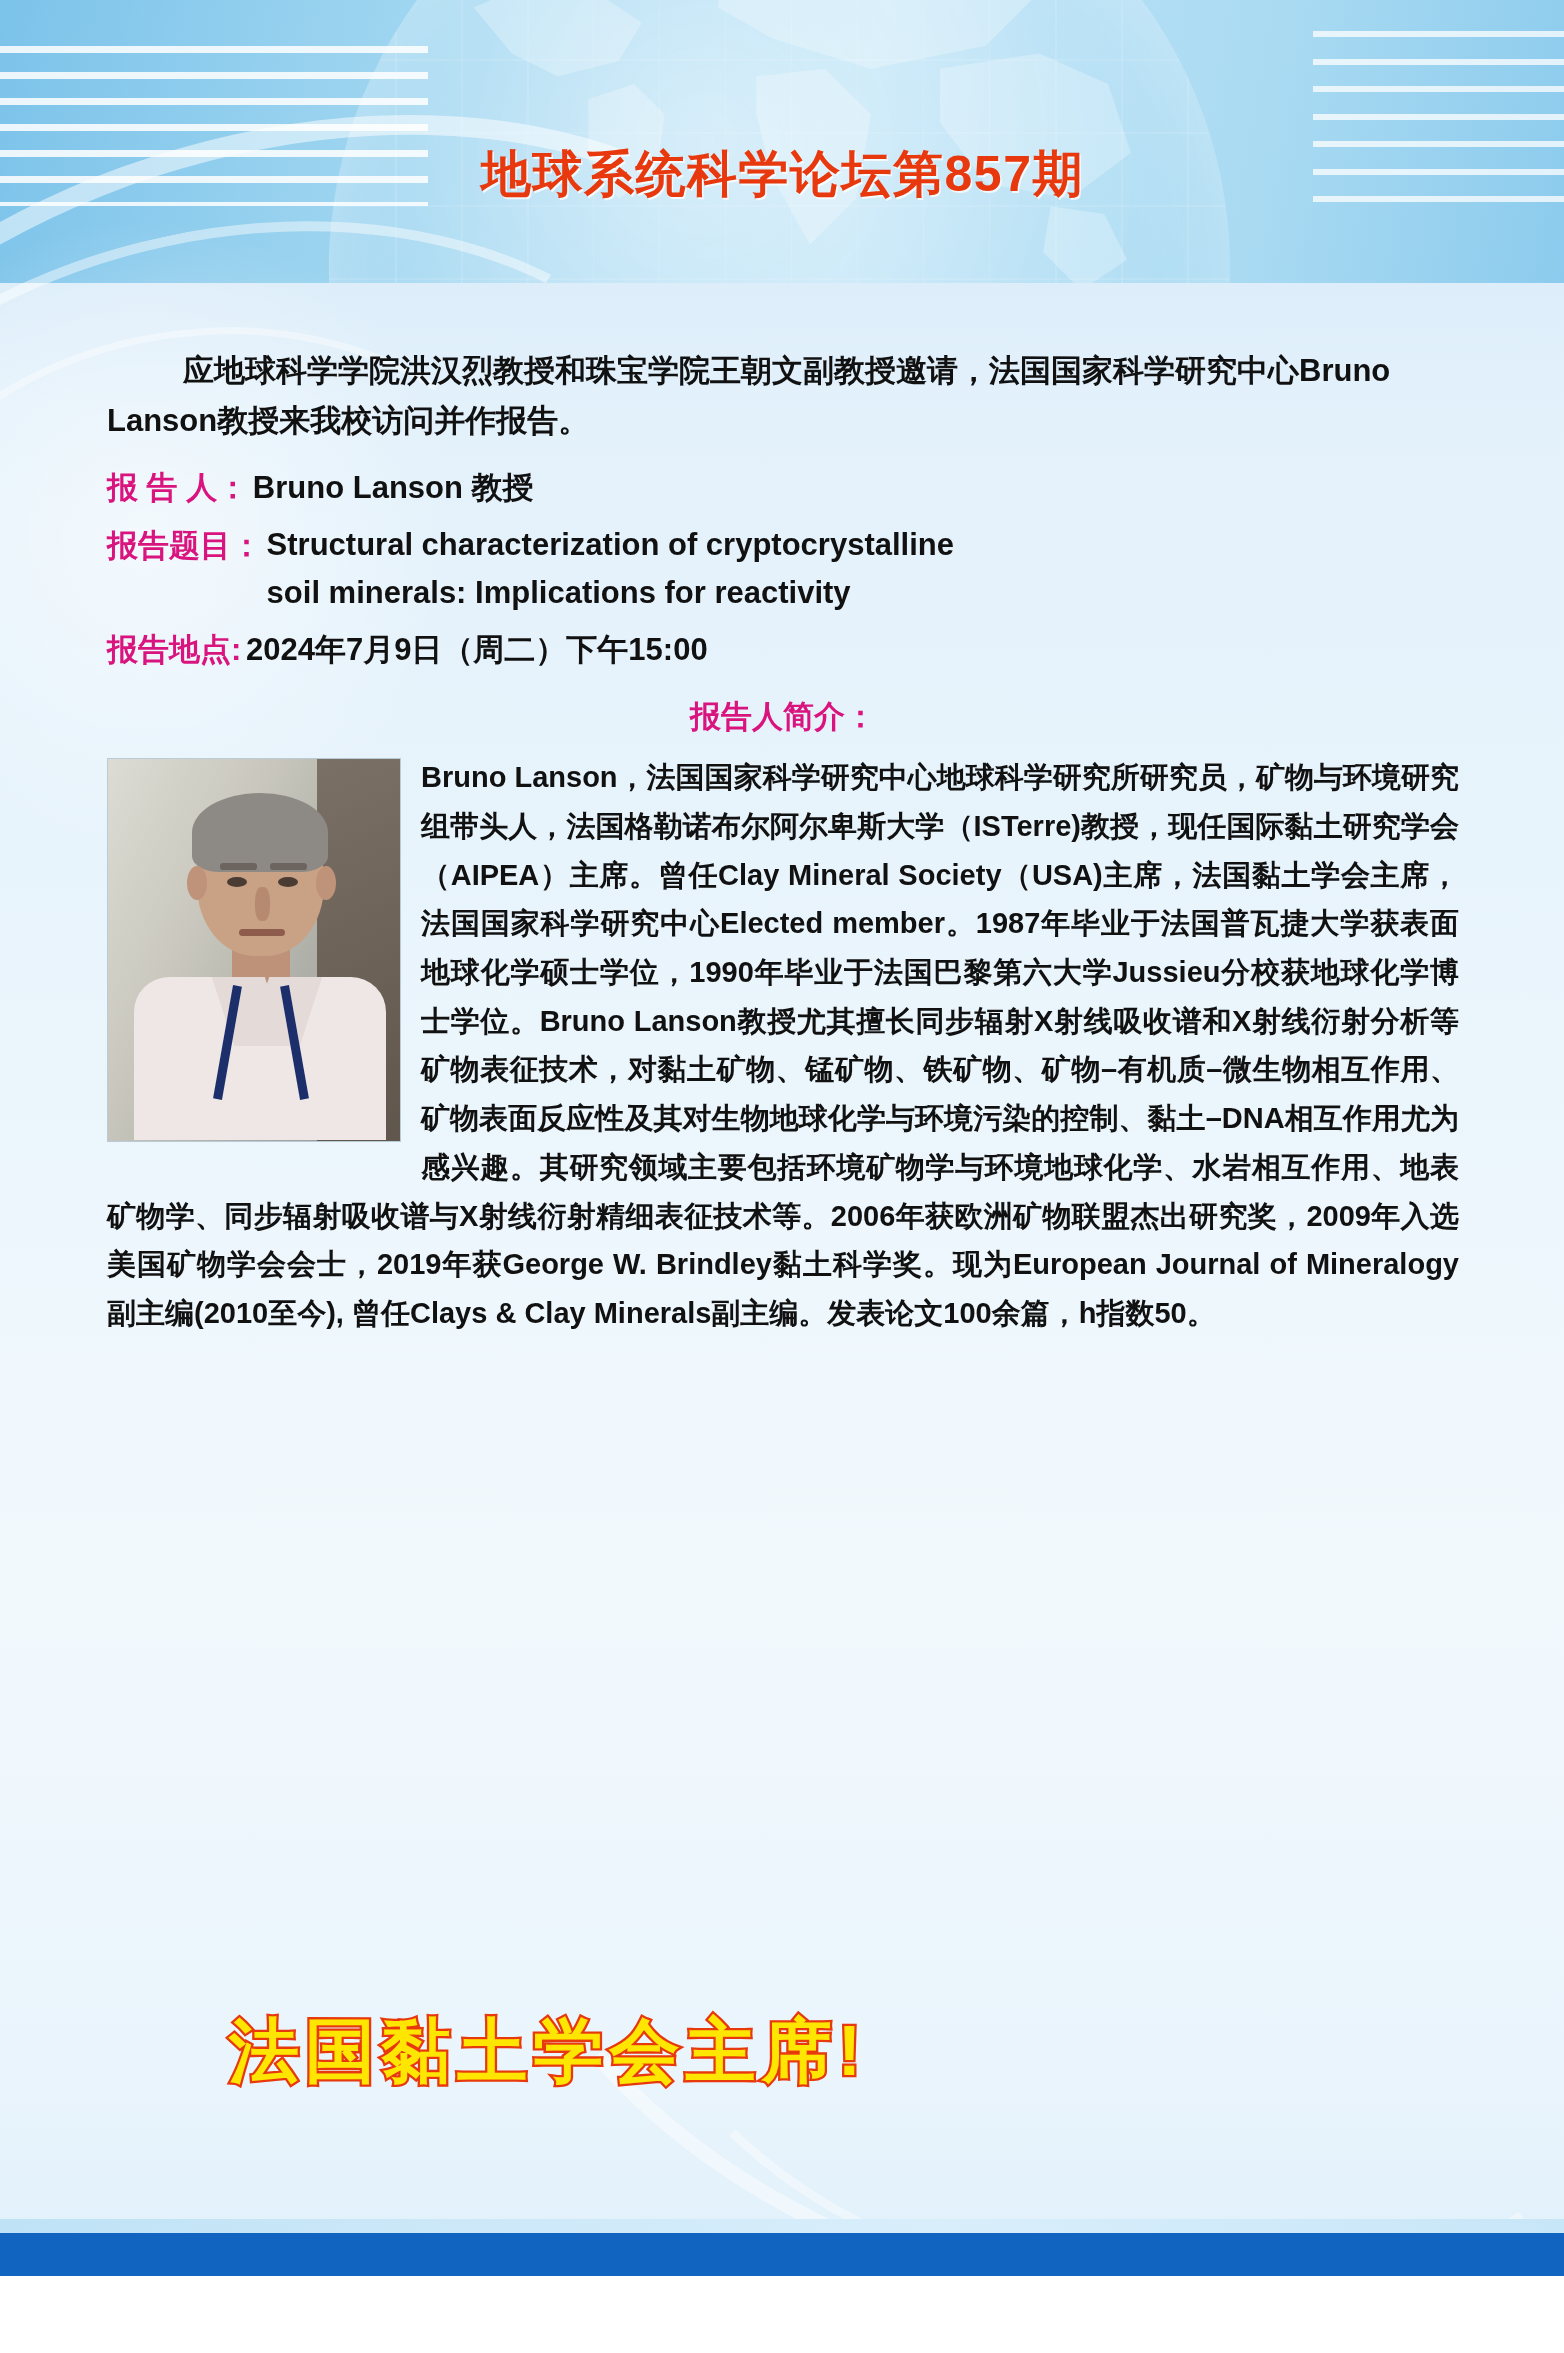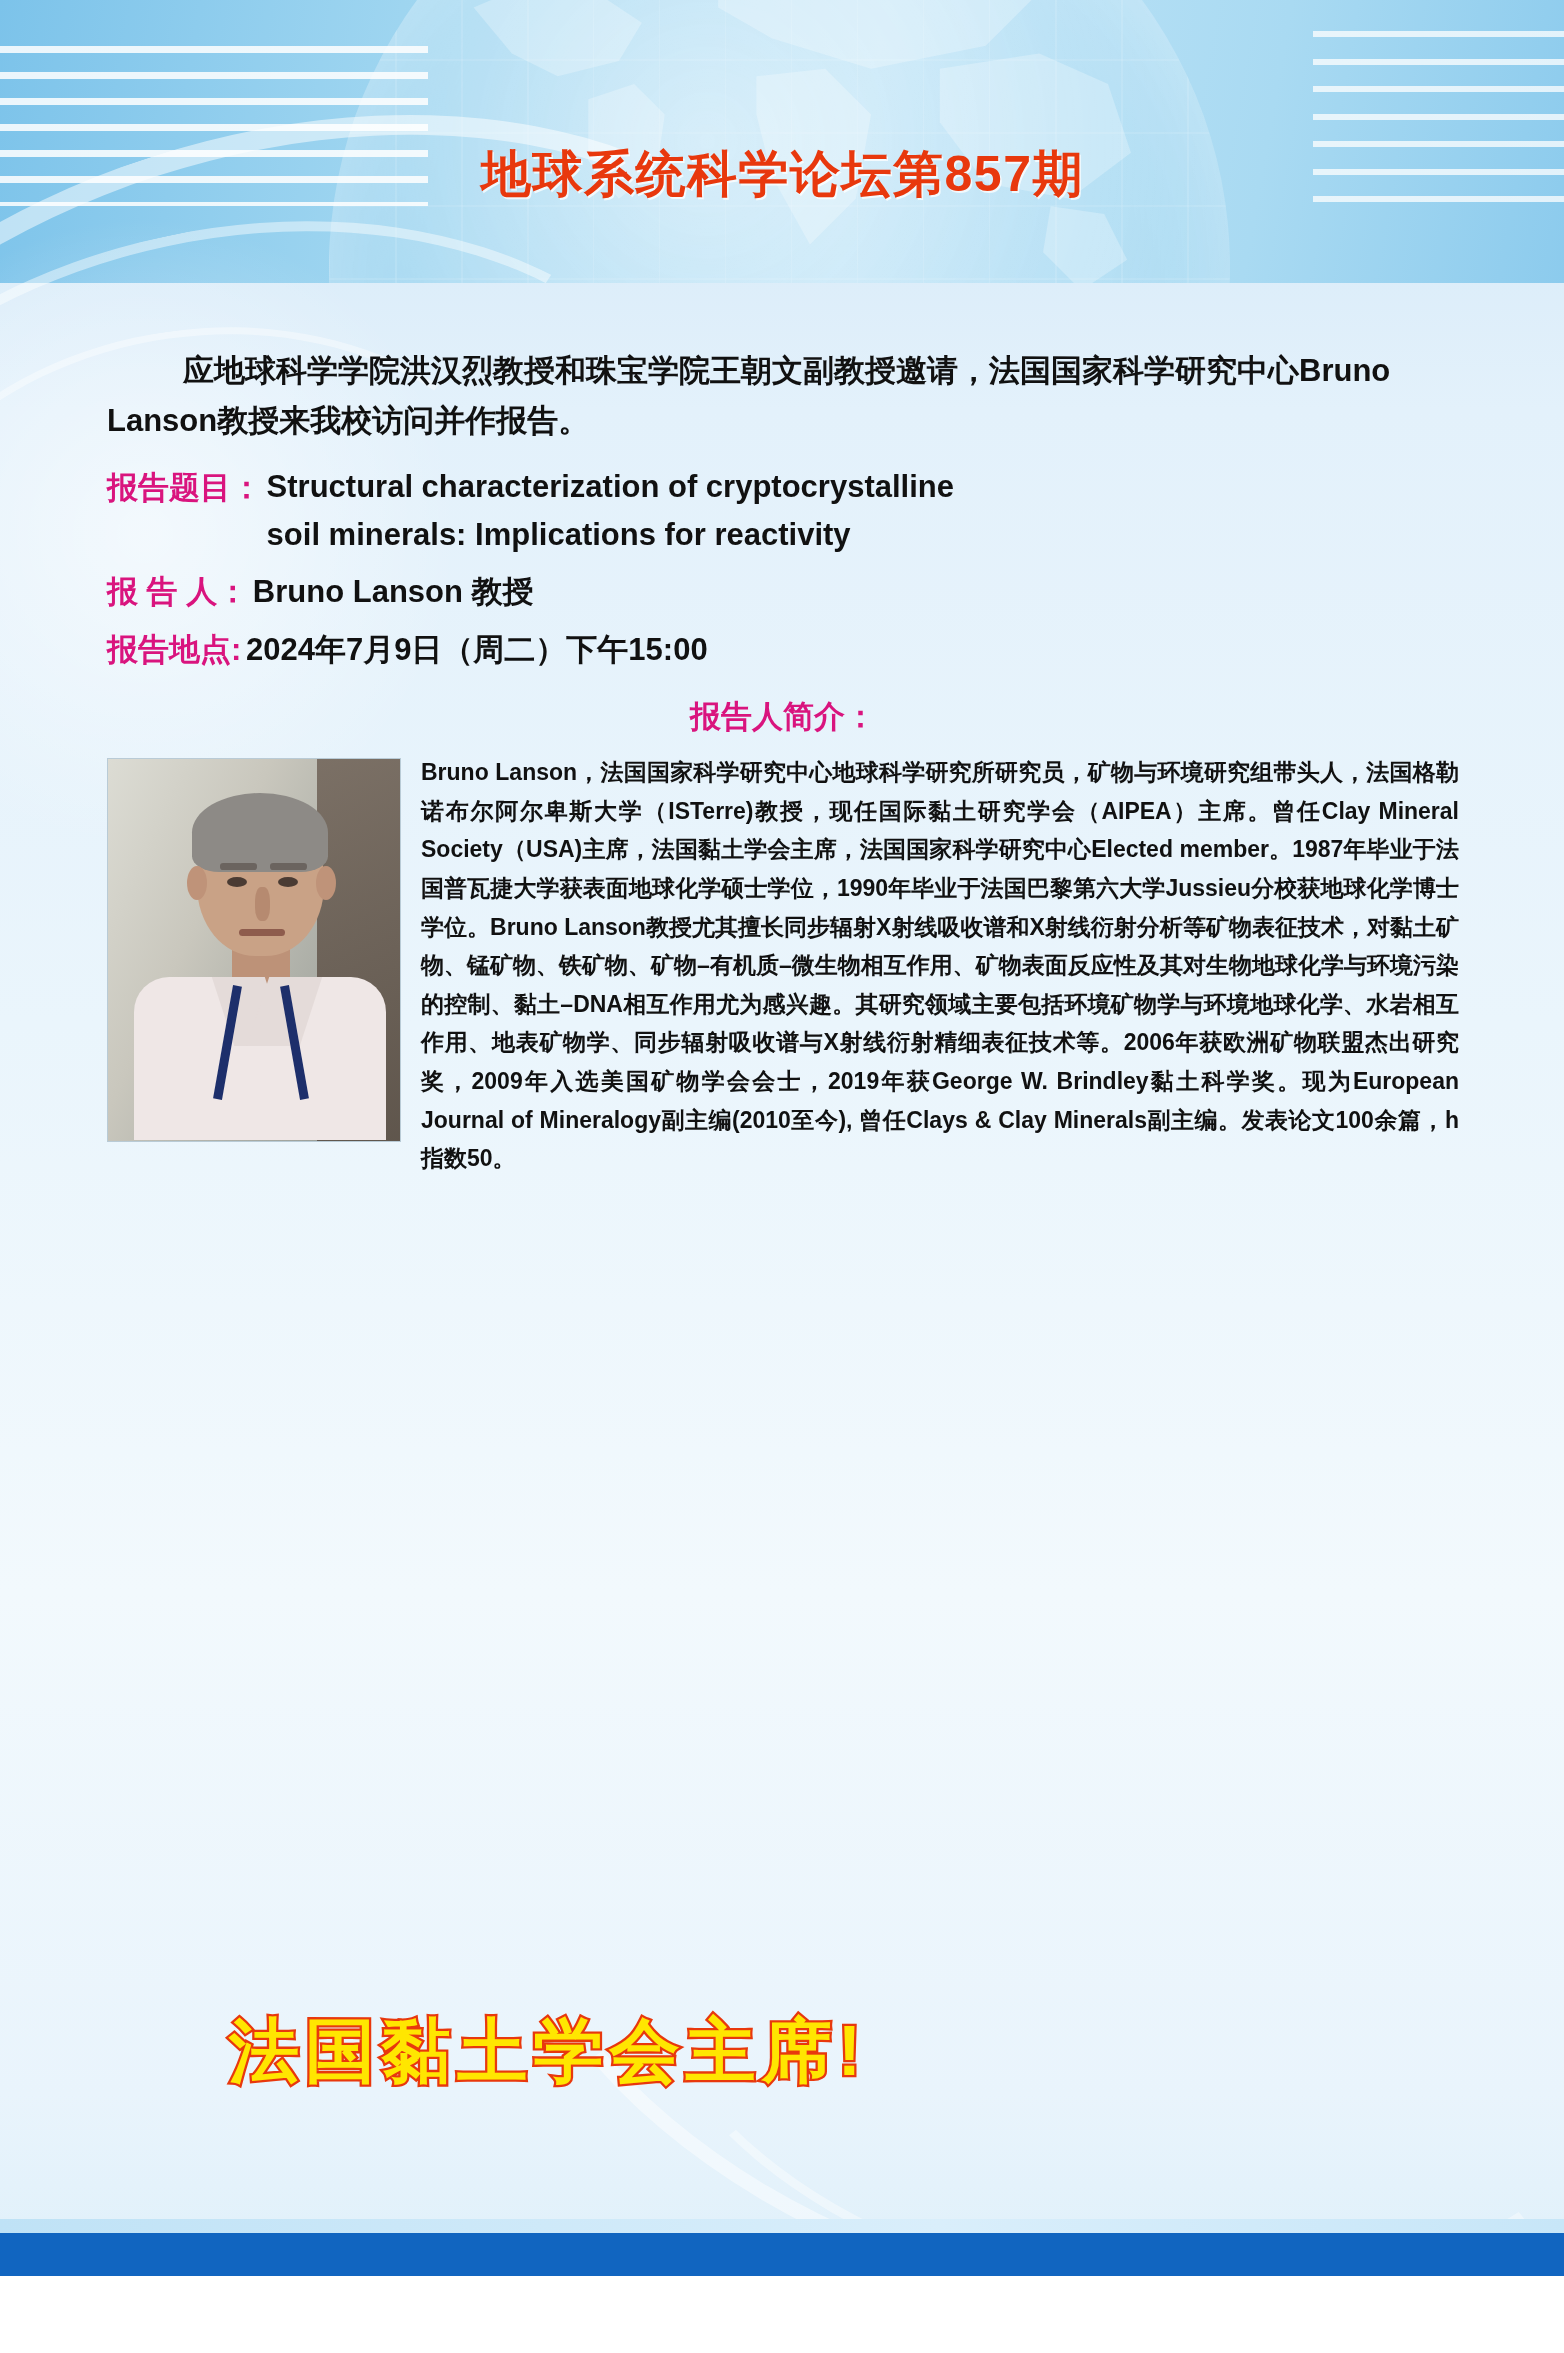--- a/index.html
+++ b/index.html
@@ -154,21 +154,21 @@
   .bio-label {
     color: #d9147e;
     font-size: 31px;
     font-weight: bold;
     margin-top: 17px;
     margin-bottom: 10.7px;
     text-align: center;
   }
 
   .bio-block {
-    font-size: 23px;
+    font-size: 29px;
     line-height: 1.68;
     text-align: justify;
     color: #111111;
     font-weight: bold;
   }
   .portrait {
     float: left;
     width: 292px;
     height: 382px;
     margin: 4.6px 20px 7.6px 0;
@@ -300,30 +300,30 @@
   <div class="swoosh sw5"></div>
   <div class="corner-glow"></div>
 
   <div class="title">地球系统科学论坛第857期</div>
 
   <div class="content">
 
     <div class="intro">应地球科学学院洪汉烈教授和珠宝学院王朝文副教授邀请，法国国家科学研究中心Bruno Lanson教授来我校访问并作报告。</div>
 
     <div class="field-row">
+      <span class="field-label">报 告 人：</span>
+      <span class="field-value">Bruno Lanson 教授</span>
+    </div>
+
+    <div class="field-row">
       <span class="field-label">报告题目：</span>
       <span class="field-value topic-value">
         <span>Structural characterization of cryptocrystalline</span>
         <span class="topic-line2">soil minerals: Implications for reactivity</span>
       </span>
-    </div>
-
-    <div class="field-row">
-      <span class="field-label">报 告 人：</span>
-      <span class="field-value">Bruno Lanson 教授</span>
     </div>
 
     <div class="field-row">
       <span class="field-label">报告地点:</span>
       <span class="field-value">2024年7月9日（周二）下午15:00</span>
     </div>
 
 
     <div class="bio-label">报告人简介：</div>
 

